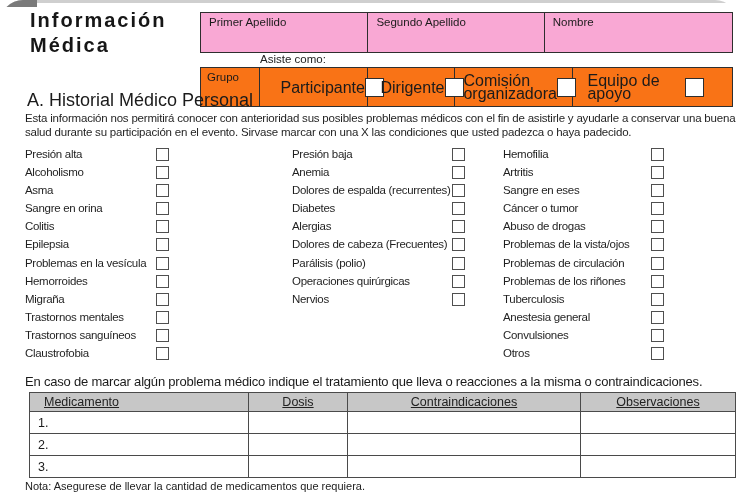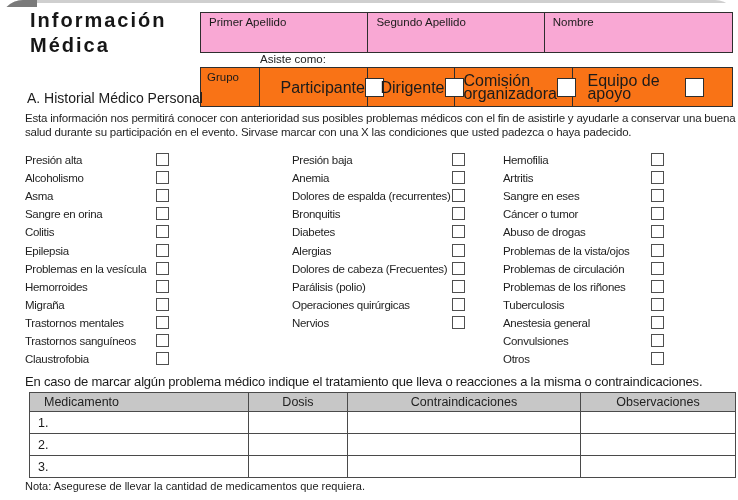--- a/index.html
+++ b/index.html
@@ -57,55 +57,55 @@
   .role-checkbox {
     width: 19px; height: 19px; border: 1px solid #2e2e2e; background: #fff; flex: none;
   }
   .cell-participante .role-checkbox { margin-left: auto; margin-right: 11px; }
   .cell-dirigente .role-checkbox { margin-left: auto; margin-right: 9px; }
   .cell-comision .role-checkbox { margin-left: auto; margin-right: 9px; }
   .cell-equipo .role-checkbox { margin-left: auto; margin-right: 28px; }
 
   .section-a {
     position: absolute; left: 27px; top: 90px;
-    font-size: 14px; color: #1b1b1b;
+    font-size: 18px; color: #1b1b1b;
   }
 
   .intro-text {
     position: absolute; left: 25px; top: 112px; width: 712px;
     font-size: 11.5px; line-height: 13.5px; letter-spacing: -0.2px; color: #1f1f1f;
   }
 
   
   .cond-col { position: absolute; top: 148px; }
   .col-1 { left: 25px;  width: 144px; }
   .col-2 { left: 292px; width: 173px; }
   .col-3 { left: 503px; width: 161px; }
   .cond-row {
-    height: 18.1px; display: flex; justify-content: space-between; align-items: flex-end;
+    height: 18.1px; display: flex; justify-content: space-between; align-items: flex-start;
   }
   .cond-label { font-size: 11.5px; letter-spacing: -0.3px; white-space: nowrap; color: #1f1f1f; }
   .checkbox {
     width: 13px; height: 13px; border: 1px solid #4f4f4f; background: #fff; flex: none;
   }
 
   .treatment-note {
     position: absolute; left: 25px; top: 374px; width: 712px;
     font-size: 13px; letter-spacing: -0.2px; color: #1b1b1b;
   }
 
   
   .med-table {
     position: absolute; left: 29px; top: 392px; width: 706px;
     border-collapse: collapse; table-layout: fixed;
   }
   .med-table th, .med-table td { border: 1px solid #4a4a4a; }
   .med-table th {
     background: #c7c7c7; height: 19px; font-size: 12.5px; font-weight: normal;
-    text-align: center; color: #222;
+    text-align: center; color: #222; text-decoration: underline;
   }
   .med-table th.h-left { text-align: left; padding-left: 14px; }
   .med-table td { height: 22px; font-size: 12.5px; background: #fff; }
   .med-table td.num-cell { padding-left: 8px; }
 
   .footer-note {
     position: absolute; left: 25px; top: 480px;
     font-size: 11px; color: #222;
   }
 </style>
@@ -241,24 +241,20 @@
       <div class="cond-row">
         <span class="cond-label">Anemia</span>
         <span class="checkbox"></span>
       </div>
 
       <div class="cond-row">
         <span class="cond-label">Dolores de espalda (recurrentes)</span>
         <span class="checkbox"></span>
       </div>
 
-      <div class="cond-row">
-        <span class="cond-label">Bronquitis</span>
-        <span class="checkbox"></span>
-      </div>
 
       <div class="cond-row">
         <span class="cond-label">Diabetes</span>
         <span class="checkbox"></span>
       </div>
 
       <div class="cond-row">
         <span class="cond-label">Alergias</span>
         <span class="checkbox"></span>
       </div>

